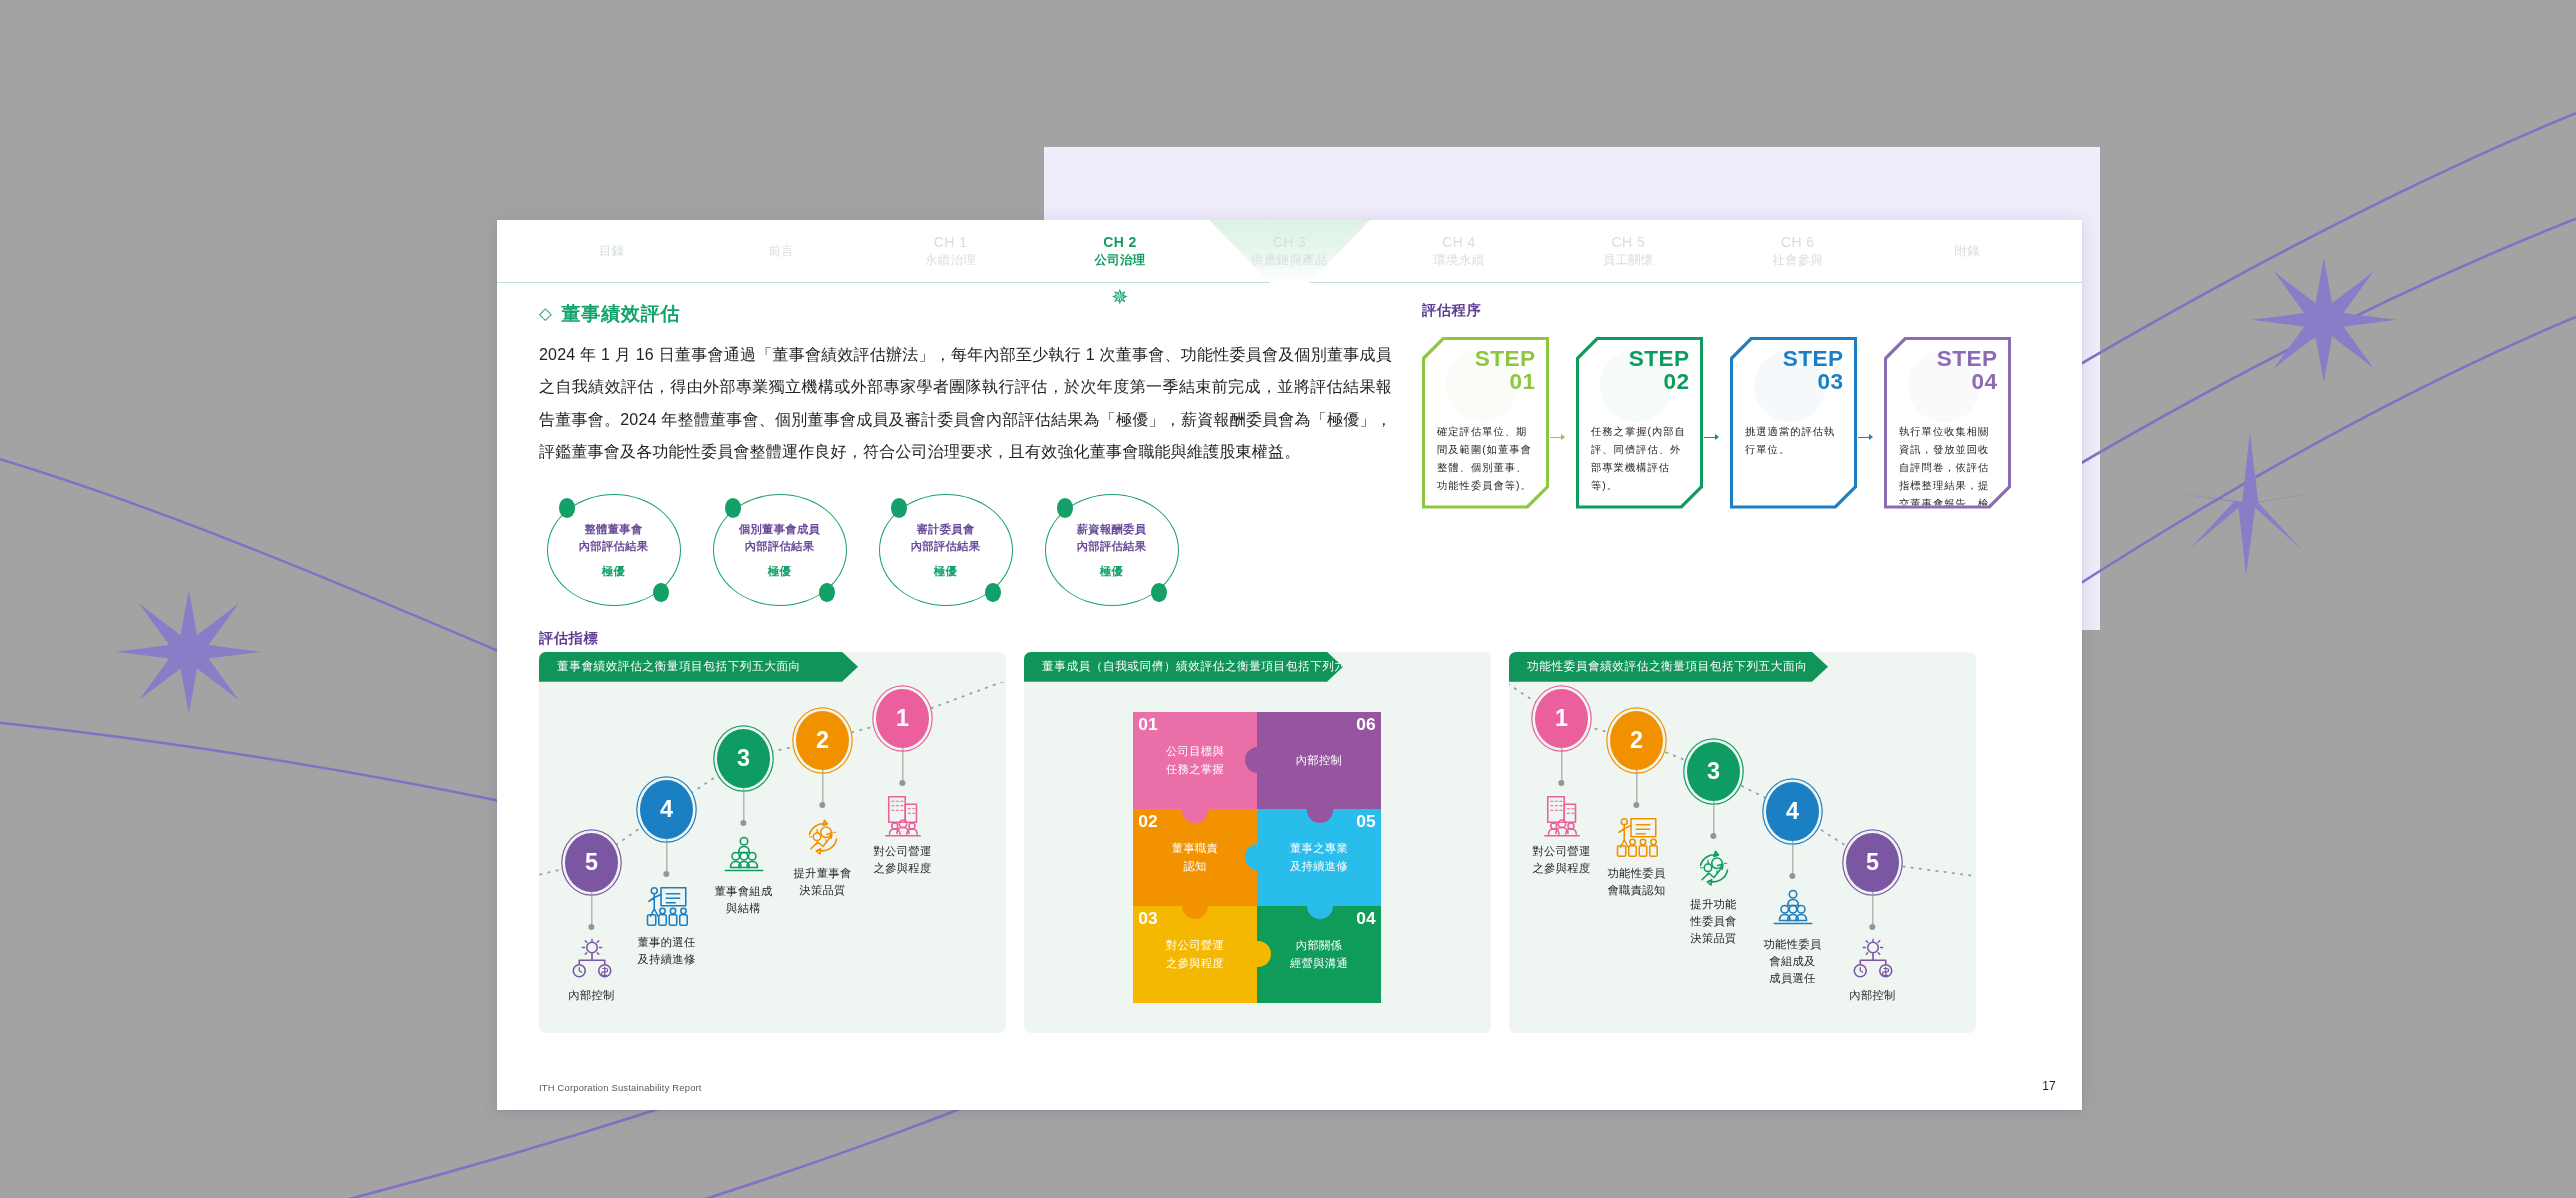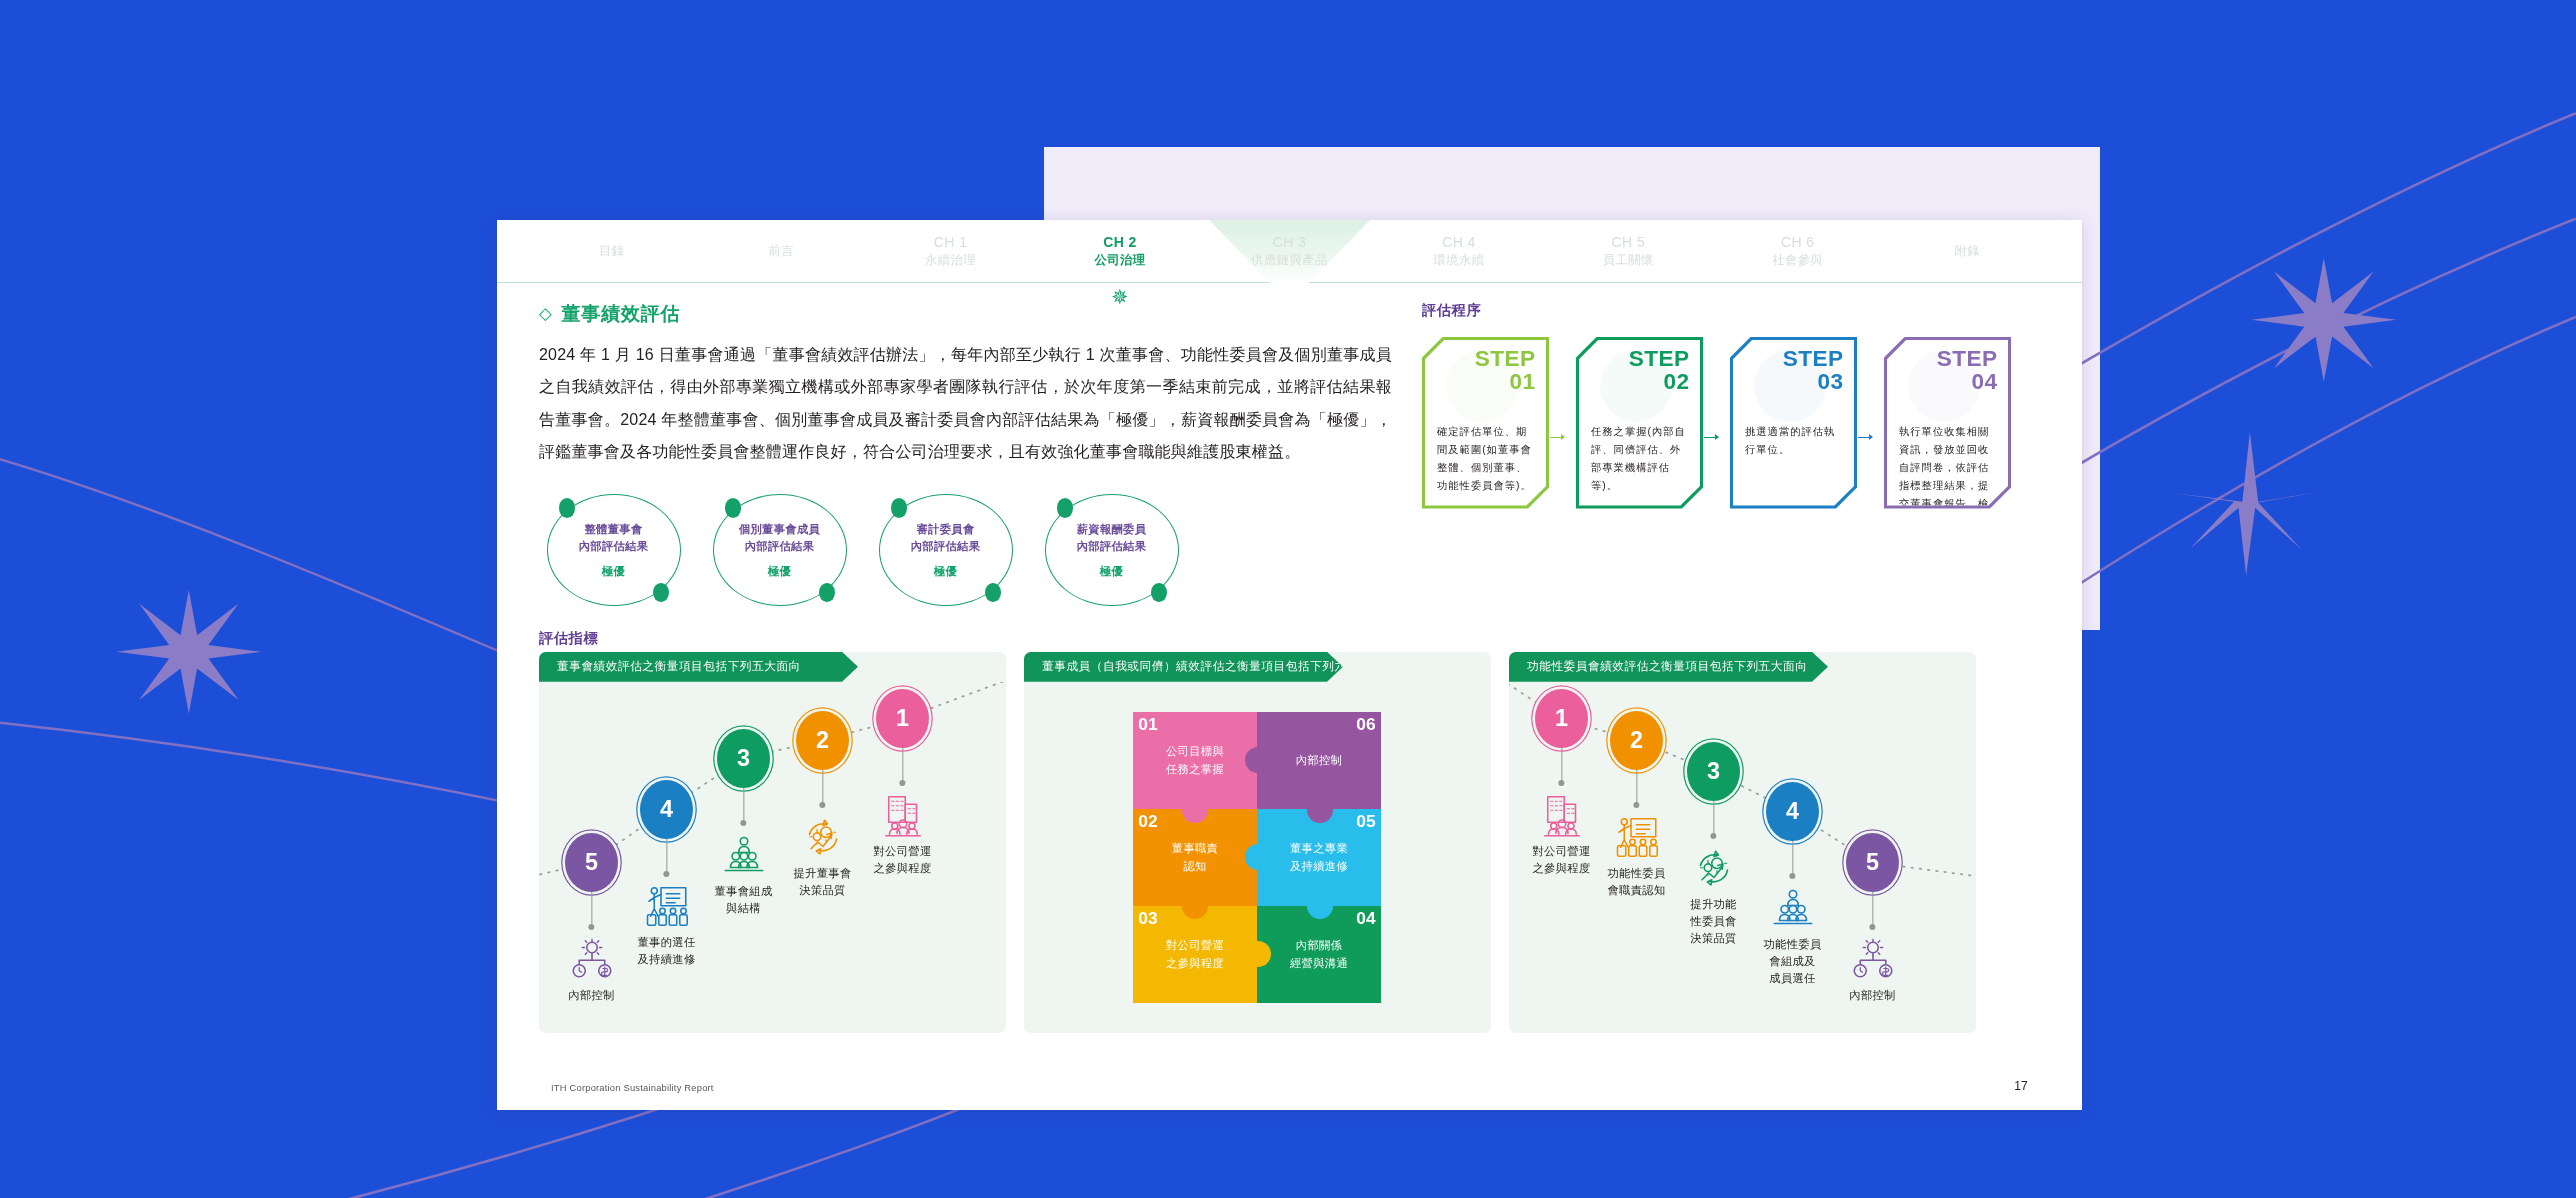--- a/index.html
+++ b/index.html
@@ -2,21 +2,21 @@
 <html style="font-size:12px"><head>
 <meta charset="utf-8">
 <style>
   * { box-sizing: border-box; margin: 0; padding: 0; }
   html, body {
     width: 2576px; height: 1198px;
     background: #ffffff;
     font-family: "Liberation Sans", "DejaVu Sans", sans-serif;
     overflow: hidden;
   }
-  #stage { position: relative; width: 2576px; height: 1198px; background:#1d4ed8; }
+  #stage { position: relative; width: 2576px; height: 1198px; background:#a3a3a3; }
 
   
   #bg-deco { position:absolute; inset:0; z-index:0; pointer-events:none; }
   .lilac-block {
     position:absolute; background:#f0ecfa;
   }
   #lilac-top { left:1044px; top:147px; width:1056px; height:483px; }
 
   
   #sheet {
@@ -180,23 +180,23 @@
   }
   .pz .pznum {
     position:absolute; font-size:17.4px; font-weight:700; letter-spacing:0;
     line-height:1;
   }
   .pz .pztext { position:relative; z-index:3; padding:0 6px; }
   .knob { position:absolute; width:26px; height:26px; border-radius:50%; }
 
   
   #footer {
-    position:absolute; left:42px; right:54px; bottom:16.6px;
+    position:absolute; left:42px; right:26px; bottom:16.6px;
     display:flex; justify-content:space-between; align-items:flex-end;
-    font-size:9.4px; color:#58595b; letter-spacing:0.2px;margin-left:12px;
+    font-size:9.4px; color:#58595b; letter-spacing:0.2px;
   }
   #footer .pg { font-size:12px; color:#231f20; }
 </style>
 </head>
 <body>
 
 <div id="stage">
 
   <div id="bg-deco">
     <div class="lilac-block" id="lilac-top"></div>

